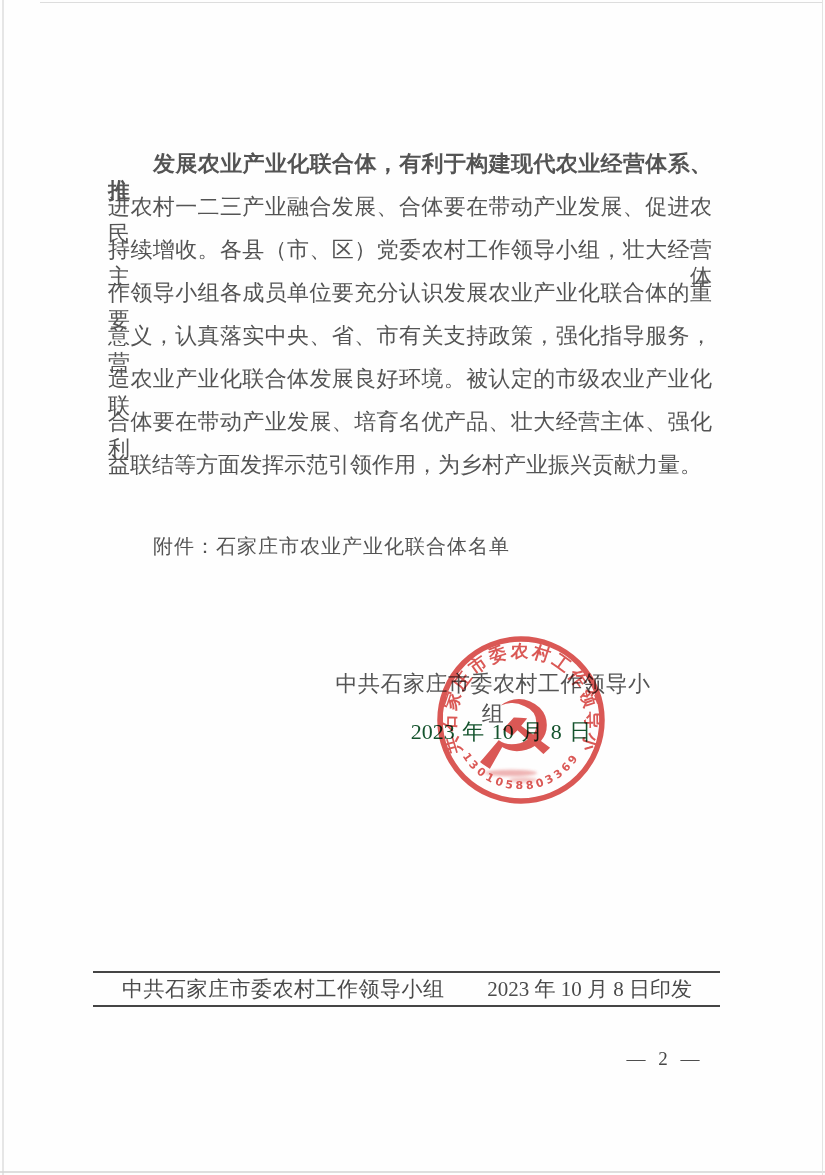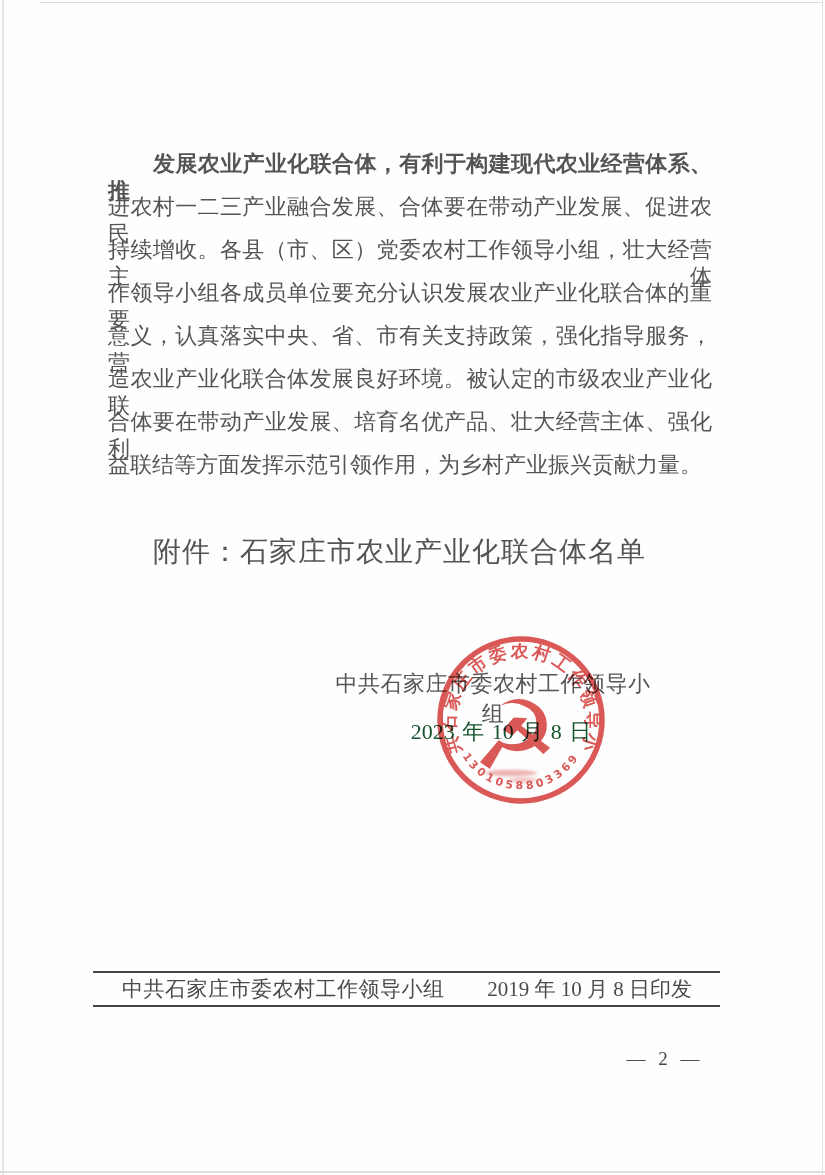--- a/index.html
+++ b/index.html
@@ -24,21 +24,21 @@
     text-align:justify;text-align-last:justify;
     text-justify:inter-character;
     white-space:normal;
     color:#545454;
   }
   .bline.first{text-indent:45px;font-weight:bold;}
   .bline.last{text-align-last:left;}
 
   .attach{
     position:absolute;left:153px;top:533px;
-    font-size:28px;color:#545454;letter-spacing:1px;
+    font-size:20px;color:#545454;letter-spacing:1px;
   }
 
   .sig-org{
     position:absolute;left:330px;top:669px;width:326px;
     font-size:22px;color:#545454;text-align:center;letter-spacing:.5px;
   }
   .sig-date{
     position:absolute;left:408px;top:717px;width:186px;
     font-size:22px;color:#14532d;text-align:center;word-spacing:2px;
   }
@@ -108,18 +108,18 @@
         <ellipse cx="2" cy="60" rx="14" ry="2.4" fill="#d6413e" opacity="0.35"></ellipse>
       </g>
       <text font-size="11" fill="#d6413e" letter-spacing="3.2" font-weight="bold" font-family="'DejaVu Sans',sans-serif">
         <textPath href="#sealBotArc" startOffset="50%" text-anchor="middle">1301058803369</textPath>
       </text>
     </g>
   </svg>
 
   <div class="rule rule-top"></div>
   <div class="footer-issuer">中共石家庄市委农村工作领导小组</div>
-  <div class="footer-date">2019 年 10 月 8 日印发</div>
+  <div class="footer-date">2023 年 10 月 8 日印发</div>
   <div class="rule rule-bottom"></div>
 
   <div class="page-num">— 2 —</div>
 
 </div>
 
 </body></html>

